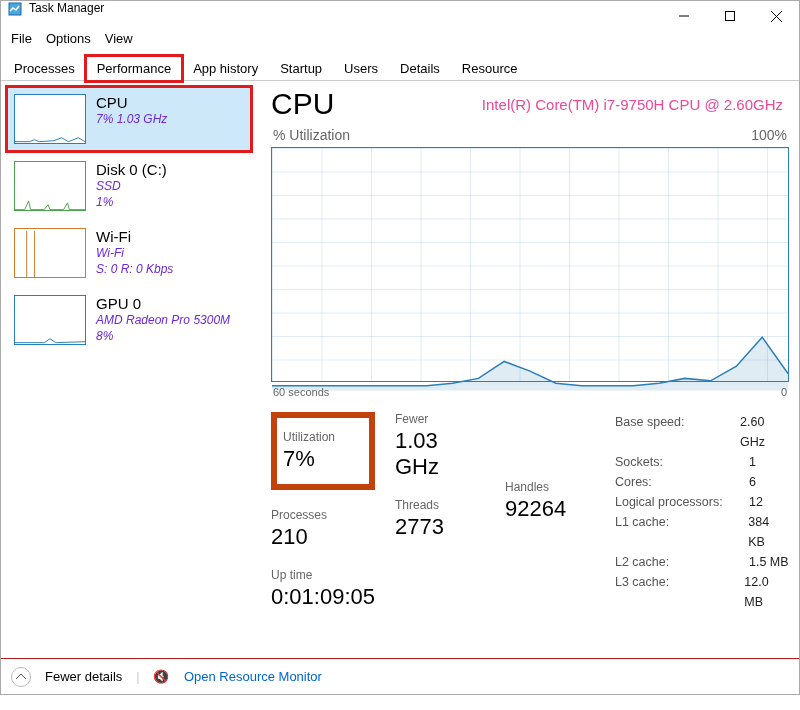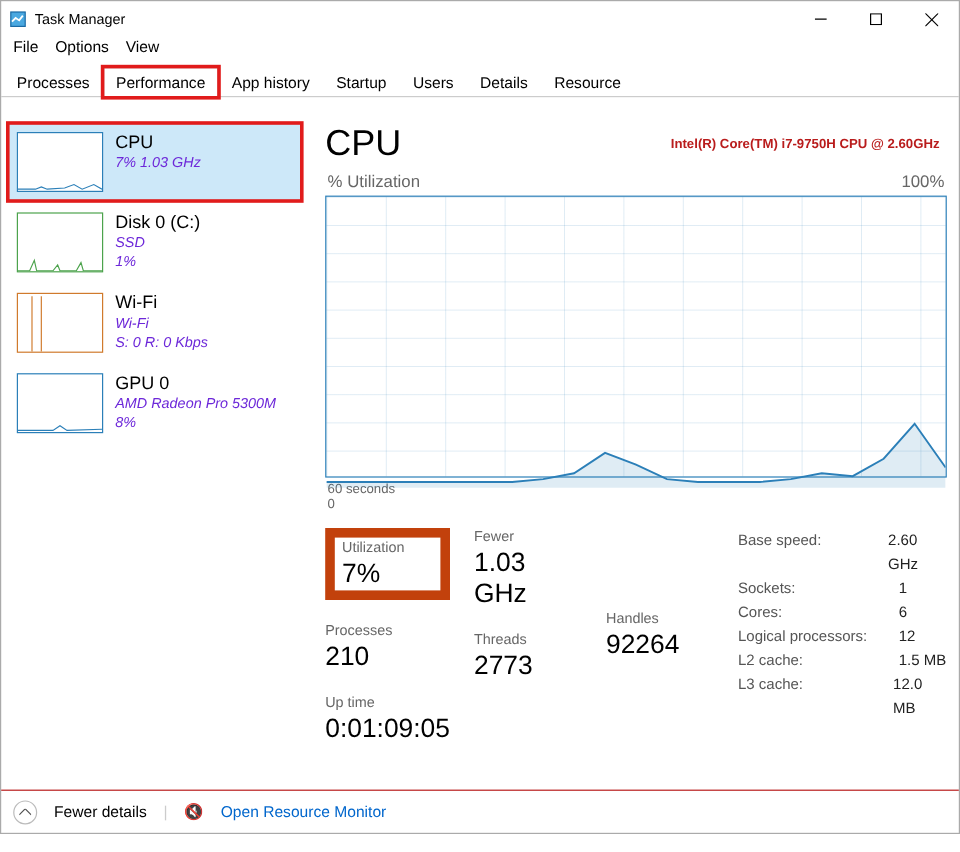--- a/index.html
+++ b/index.html
@@ -1,70 +1,70 @@
 <!DOCTYPE html>
 <html><head>
 <meta charset="utf-8">
 <style>
   * { box-sizing: border-box; font-family: "Segoe UI", Arial, sans-serif; }
   body { margin:0; background:#fff; width:800px; height:710px; overflow:hidden; color:#000; }
   .window { width:800px; height:695px; border:1px solid #aaa; display:flex; flex-direction:column; background:#fff; }
   
-  .titlebar { display:flex; align-items:center; height:30px; padding:0 0 0 6px; font-size:12px; }
+  .titlebar { display:flex; height:30px; padding:0 0 0 6px; font-size:12px; }
   .titlebar-title { margin-left:6px; }
   .win-controls { margin-left:auto; display:flex; }
   .win-btn { width:46px; height:30px; display:flex; align-items:center; justify-content:center; font-size:12px; color:#000; }
   .win-btn svg { stroke:#000; }
   
   .menubar { display:flex; gap:2px; padding:0 4px; font-size:13px; height:20px; align-items:flex-start; }
   .menu-item { padding:0 6px; }
   
   .tabstrip { display:flex; align-items:flex-end; border-bottom:1px solid #ccc; padding:0 2px; height:28px; font-size:13px; margin-top:2px; }
   .tab { padding:4px 10px; border:1px solid transparent; position:relative; top:1px; }
   .tab.active { border:1px solid #ccc; border-bottom:1px solid #fff; background:#fff; }
   .hl-red { outline:3px solid #e11b1b; outline-offset:-1px; }
   
-  .body { flex:1; display:flex; overflow:hidden;margin-top:16px; }
+  .body { flex:1; display:flex; overflow:hidden; }
   .sidebar { width:256px; padding:6px 6px 0 6px; display:flex; flex-direction:column; gap:3px; }
   .card { display:flex; gap:10px; padding:6px 6px; border:1px solid transparent; }
   .card.selected { background:#cde8f9; }
   .thumb { width:72px; height:50px; border:1px solid; background:#fff; position:relative; overflow:hidden; }
   .thumb.cpu { border-color:#2b7fb8; }
   .thumb.mem { border-color:#9a4fb6; }
   .thumb.disk { border-color:#4ca34c; }
   .thumb.wifi { border-color:#d07a2c; }
   .thumb.gpu { border-color:#2b7fb8; }
   .card-text .t1 { font-size:15px; }
   .card-text .t2 { font-size:12px; color:#6d28d9; line-height:1.35;font-style:italic; }
   .main { flex:1; padding:6px 10px 0 14px; display:flex; flex-direction:column; }
   .main-head { display:flex; align-items:center; gap:20px; }
   .main-title { font-size:30px; font-weight:400; }
-  .main-sub { font-size:11px; color:#b91c1c; margin-left:auto; margin-right:6px;font-weight:bold; }
+  .main-sub { font-size:15px; color:#ec4899; margin-left:auto; margin-right:6px; }
   .axis-row { display:flex; justify-content:space-between; font-size:14px; color:#666; margin-top:6px; padding:0 2px; }
   .chart-big { height:235px; border:1px solid #2b7fb8; margin-top:4px; position:relative; background:
      linear-gradient(to right, rgba(43,127,184,.15) 1px, transparent 1px) 0 0/49.5px 100%,
      linear-gradient(to bottom, rgba(43,127,184,.15) 1px, transparent 1px) 0 0/100% 23.5px;
   }
   .chart-big svg { position:absolute; inset:0; }
-  .axis-b { display:flex; justify-content:space-between; font-size:11px; color:#666; margin-top:4px; padding:0 2px;flex-direction:column; }
+  .axis-b { display:flex; justify-content:space-between; font-size:11px; color:#666; margin-top:4px; padding:0 2px; }
   .stats { display:flex; gap:20px; margin-top:14px; }
   .stat-col { display:flex; flex-direction:column; gap:18px; }
   .stat { min-width:90px; }
   .stat .lab { font-size:12px; color:#666; }
   .stat .val { font-size:22px; margin-top:2px; }
   .spec-table { font-size:12.5px; color:#555; margin-left:auto; }
   .spec-table div { display:flex; gap:14px; line-height:1.6; }
   .spec-table .sk { width:120px; }
   .spec-table .sv { color:#222; }
   
   .footer { height:36px; display:flex; align-items:center; gap:14px; padding:0 10px; border-top:1px solid #b91c1c; font-size:13px; }
   .chev { width:20px; height:20px; border:1px solid #bbb; border-radius:50%; display:flex; align-items:center; justify-content:center; font-size:10px; }
   .link { color:#0066cc; }
   .sep { color:#ccc; }
-  .hl-red-box { border:8px solid #c2410c; padding:1px 6px; }
+  .hl-red-box { border:6px solid #c2410c; padding:12px 6px; }
 </style>
 </head>
 <body>
 
 <div class="window">
 
   <div class="titlebar">
     <svg width="16" height="16">
         <rect x="2" y="2" width="12" height="12" fill="#4aa8e0" stroke="#1a6aa5"></rect>
         <path d="M3 10 L6 7 L9 9 L12 5" stroke="#fff" fill="none" stroke-width="1.5"></path>
@@ -221,20 +221,24 @@
             </div>
             <div>
               <span class="sk">Cores:</span>
               <span class="sv">6</span>
             </div>
             <div>
               <span class="sk">Logical processors:</span>
               <span class="sv">12</span>
             </div>
             <div>
+              <span class="sk">L1 cache:</span>
+              <span class="sv">384 KB</span>
+            </div>
+            <div>
               <span class="sk">L2 cache:</span>
               <span class="sv">1.5 MB</span>
             </div>
             <div>
               <span class="sk">L3 cache:</span>
               <span class="sv">12.0 MB</span>
             </div>
           </div>
       </div>
     </div>

